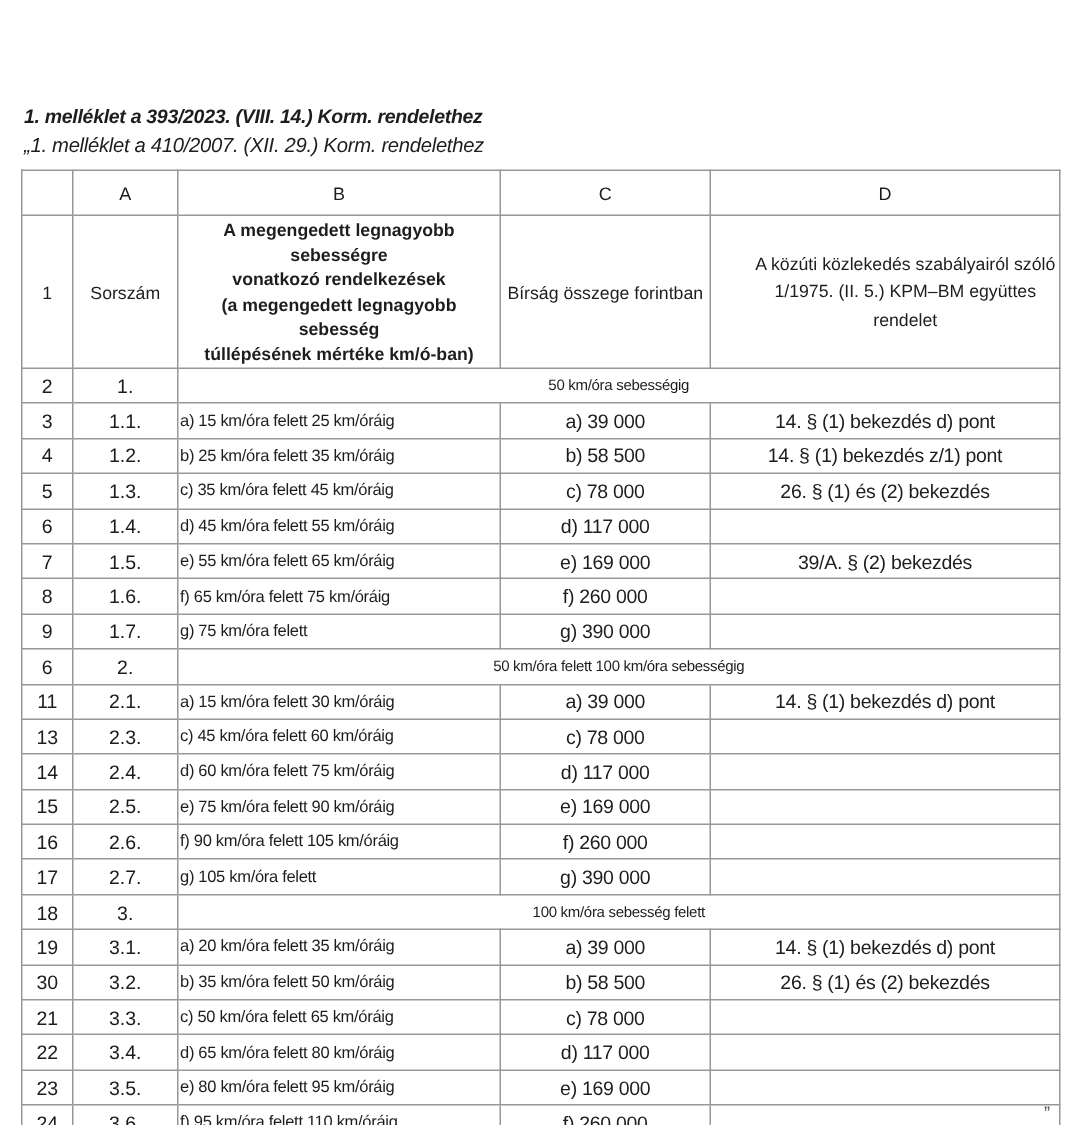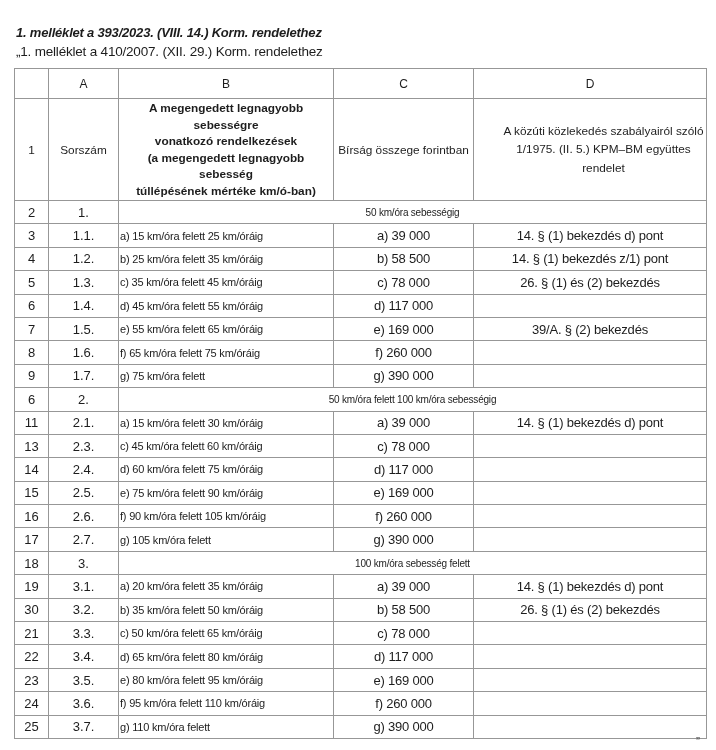--- a/index.html
+++ b/index.html
@@ -4,30 +4,31 @@
 <style>
   html, body { margin:0; padding:0; }
   body {
     width:716px; height:750px;
     background:#ffffff;
     font-family:"Liberation Sans", sans-serif;
     color:#1d1d1d;
     position:relative;
     overflow:hidden;
   }
-  .headings { padding:23px 0 0 16px; }
+  .headings { padding:23px 0 0 16px;margin-top:45px; }
   .heading-1 {
     font-size:13px; line-height:19px;
     font-style:italic; font-weight:bold;
     letter-spacing:-0.2px;
   }
   .heading-2 {
     font-size:13.5px; line-height:20px;
     font-weight:normal;
     letter-spacing:-0.2px;
+    font-style:italic;
   }
 
   table.fine-table {
     border-collapse:collapse;
     table-layout:fixed;
     width:692px;
     margin:6px 0 0 14px;
   }
   .fine-table td { border:1px solid #979797; overflow:hidden; }
 

